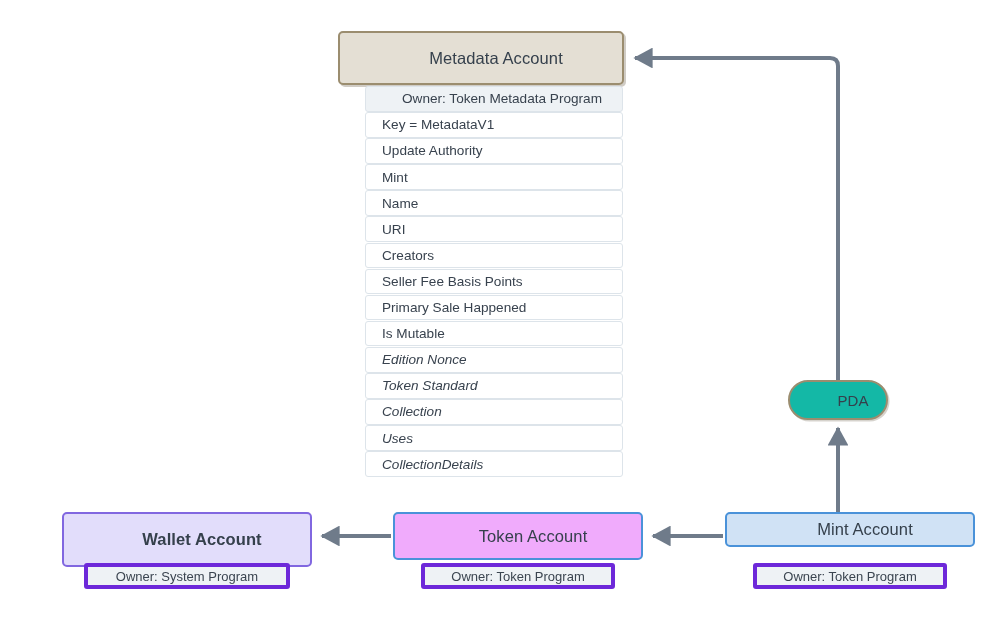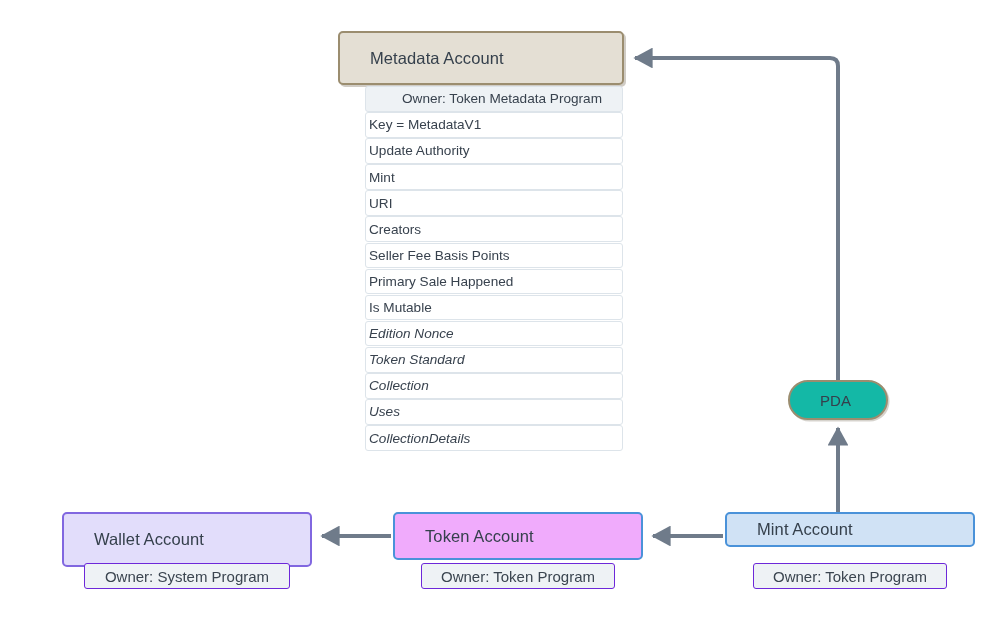--- a/index.html
+++ b/index.html
@@ -28,41 +28,42 @@
     height: 619px;
     pointer-events: none;
   }
 
   
   .node {
     position: absolute;
     box-sizing: border-box;
     display: flex;
     align-items: center;
-    justify-content: flex-start;
+    justify-content: center;
     border-radius: 5px;
     font-size: 16.5px;
     letter-spacing: .1px;
     color: #35404c;
     text-align: center;
     padding-left: 30px;
   }
 
   .node.metadata {
     left: 338px; top: 31px;
     width: 286px; height: 54px;
     background: #e4dfd4;
     border: 2px solid #9b8d6f;
     box-shadow: 2px 2px 0 rgba(120,110,88,.35);
   }
   .node.wallet {
     left: 62px; top: 512px;
     width: 250px; height: 55px;
     background: #e2ddfb;
     border: 2px solid #8167e0;
+    font-weight: bold;
   }
   .node.token {
     left: 393px; top: 512px;
     width: 250px; height: 48px;
     background: #f0abfc;
     border: 2px solid #4a92d9;
   }
   .node.mint {
     left: 725px; top: 512px;
     width: 250px; height: 35px;
@@ -80,44 +81,44 @@
   }
 
   
   .owner-badge {
     position: absolute;
     box-sizing: border-box;
     display: flex;
     align-items: center;
     justify-content: center;
     background: #eef2f5;
-    border: 1px solid #6d28d9;
+    border: 4px solid #6d28d9;
     border-radius: 3px;
-    font-size: 15px;
+    font-size: 13px;
     color: #3b4550;
     height: 26px;
     white-space: nowrap;
   }
   .owner-badge.wallet-owner { left: 84px;  top: 563px; width: 206px; }
   .owner-badge.token-owner  { left: 421px; top: 563px; width: 194px; }
   .owner-badge.mint-owner   { left: 753px; top: 563px; width: 194px; }
 
   
   .field-list {
     position: absolute;
     left: 365px;
     top: 86px;
     width: 258px;
   }
   .field-row {
     box-sizing: border-box;
     height: 25.6px;
     display: flex;
     align-items: center;
-    padding-left: 3px;
+    padding-left: 16px;
     background: #ffffff;
     border: 1px solid #dde4ea;
     border-radius: 3px;
     margin-bottom: 0.5px;
     font-size: 13.6px;
     color: #38424e;
     white-space: nowrap;
   }
   .field-row.owner-row {
     background: #eef2f5;
@@ -172,20 +173,23 @@
   <div class="field-row">
         <span>Key = MetadataV1</span>
       </div>
       <div class="field-row">
         <span>Update Authority</span>
       </div>
       <div class="field-row">
         <span>Mint</span>
       </div>
       <div class="field-row">
+        <span>Name</span>
+      </div>
+      <div class="field-row">
         <span>URI</span>
       </div>
       <div class="field-row">
         <span>Creators</span>
       </div>
       <div class="field-row">
         <span>Seller Fee Basis Points</span>
       </div>
       <div class="field-row">
         <span>Primary Sale Happened</span>

